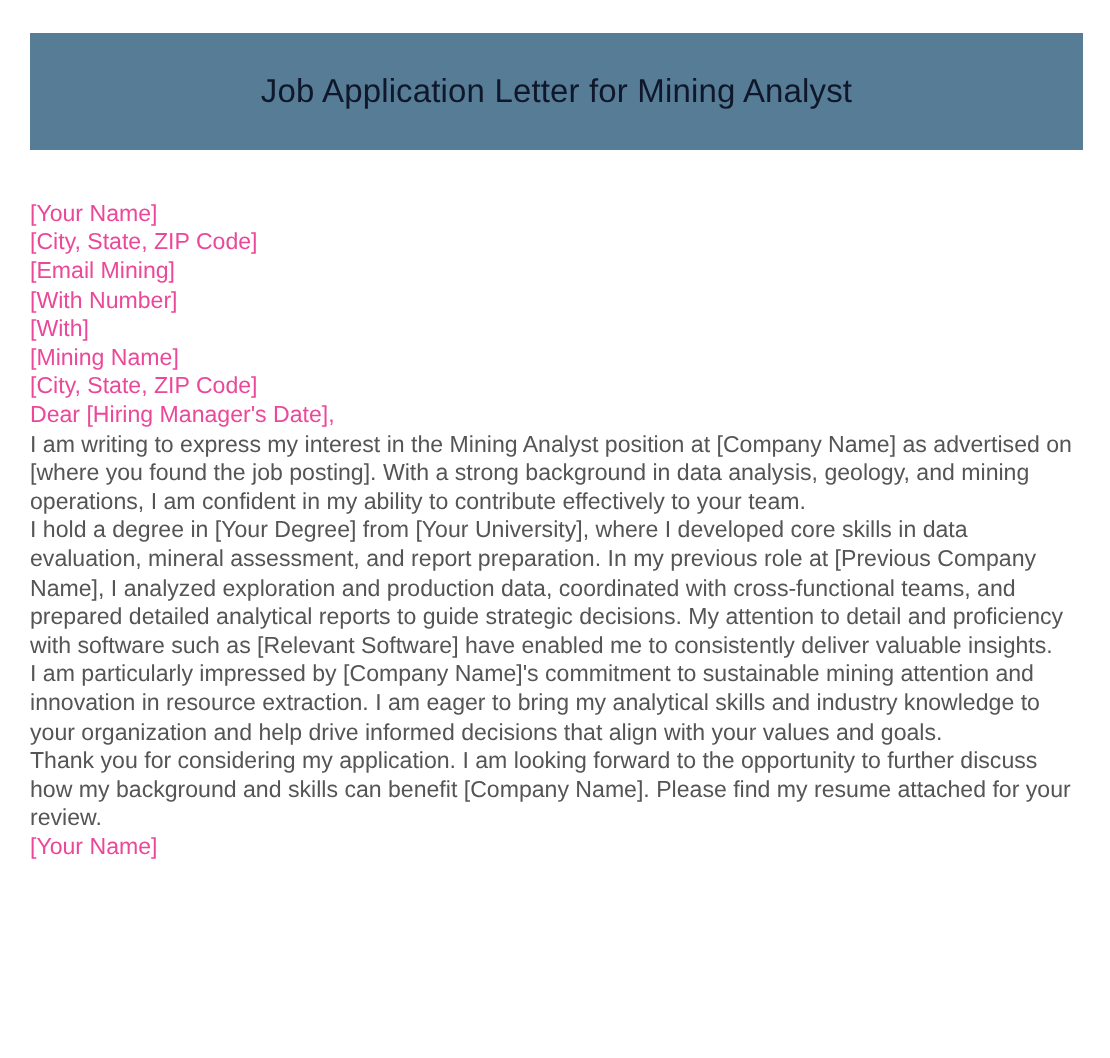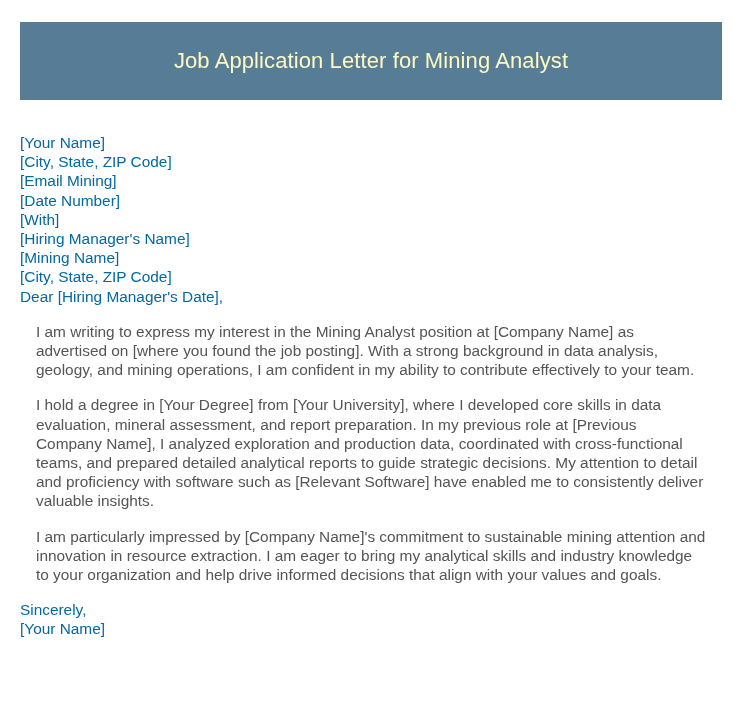--- a/index.html
+++ b/index.html
@@ -26,21 +26,21 @@
     top: 22px;
     width: 702px;
     height: 78px;
     background: #577c96;
     display: flex;
     align-items: center;
     justify-content: center;
     box-sizing: border-box;
   }
   .doc-title {
-    color: #fef9c3;
+    color: #0f172a;
     font-size: 22px;
     font-weight: normal;
     letter-spacing: 0.1px;
     line-height: 1.2;
     text-align: center;
     font-family: "Liberation Sans", sans-serif;
     margin: 0;
   }
   .doc-body {
     position: absolute;
@@ -52,55 +52,54 @@
   .letter-block {
     color: #555555;
     font-size: 15.4px;
     line-height: 19.2px;
     font-family: "Liberation Sans", sans-serif;
     text-align: left;
     white-space: normal;
   }
   .letter-line {
     display: block;
-    color: #0369a1;
+    color: #ec4899;
   }
   .letter-para {
     display: block;
     color: #555555;
-    margin: 16px;
+    margin: 0;
   }
 </style>
 </head>
 <body>
 
 <div class="page">
 
   <div class="doc-header">
     <h1 class="doc-title">Job Application Letter for Mining Analyst</h1>
   </div>
 
   <div class="doc-body">
     <div class="letter-block">
 
       <span class="letter-line">[Your Name]</span>
       <span class="letter-line">[City, State, ZIP Code]</span>
       <span class="letter-line">[Email Mining]</span>
-      <span class="letter-line">[Date Number]</span>
+      <span class="letter-line">[With Number]</span>
       <span class="letter-line">[With]</span>
 
-      <span class="letter-line">[Hiring Manager's Name]</span>
       <span class="letter-line">[Mining Name]</span>
       <span class="letter-line">[City, State, ZIP Code]</span>
 
       <span class="letter-line">Dear [Hiring Manager's Date],</span>
 
       <span class="letter-para">I am writing to express my interest in the Mining Analyst position at [Company Name] as advertised on [where you found the job posting]. With a strong background in data analysis, geology, and mining operations, I am confident in my ability to contribute effectively to your team.</span>
       <span class="letter-para">I hold a degree in [Your Degree] from [Your University], where I developed core skills in data evaluation, mineral assessment, and report preparation. In my previous role at [Previous Company Name], I analyzed exploration and production data, coordinated with cross-functional teams, and prepared detailed analytical reports to guide strategic decisions. My attention to detail and proficiency with software such as [Relevant Software] have enabled me to consistently deliver valuable insights.</span>
       <span class="letter-para">I am particularly impressed by [Company Name]'s commitment to sustainable mining attention and innovation in resource extraction. I am eager to bring my analytical skills and industry knowledge to your organization and help drive informed decisions that align with your values and goals.</span>
+      <span class="letter-para">Thank you for considering my application. I am looking forward to the opportunity to further discuss how my background and skills can benefit [Company Name]. Please find my resume attached for your review.</span>
 
-      <span class="letter-line">Sincerely,</span>
       <span class="letter-line">[Your Name]</span>
 
     </div>
   </div>
 
 </div>
 
 </body></html>

